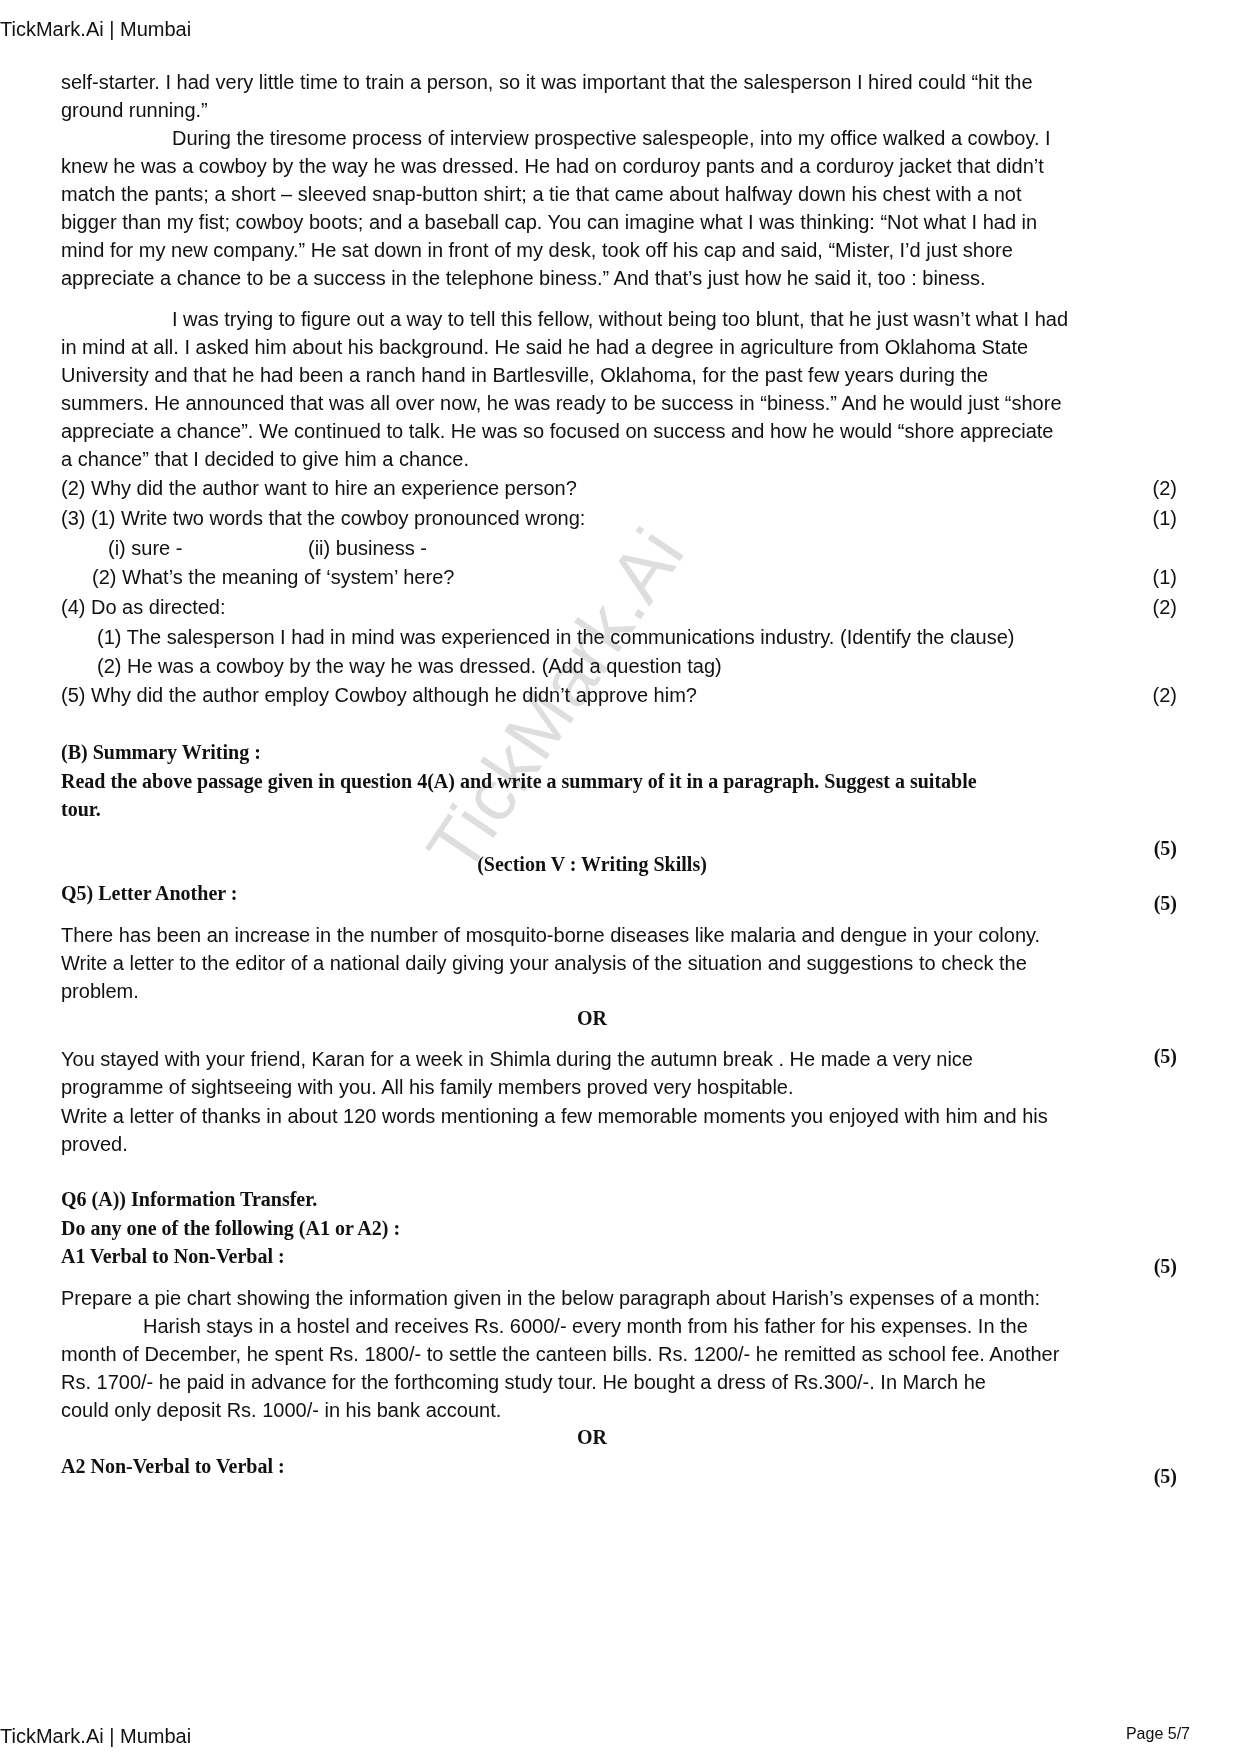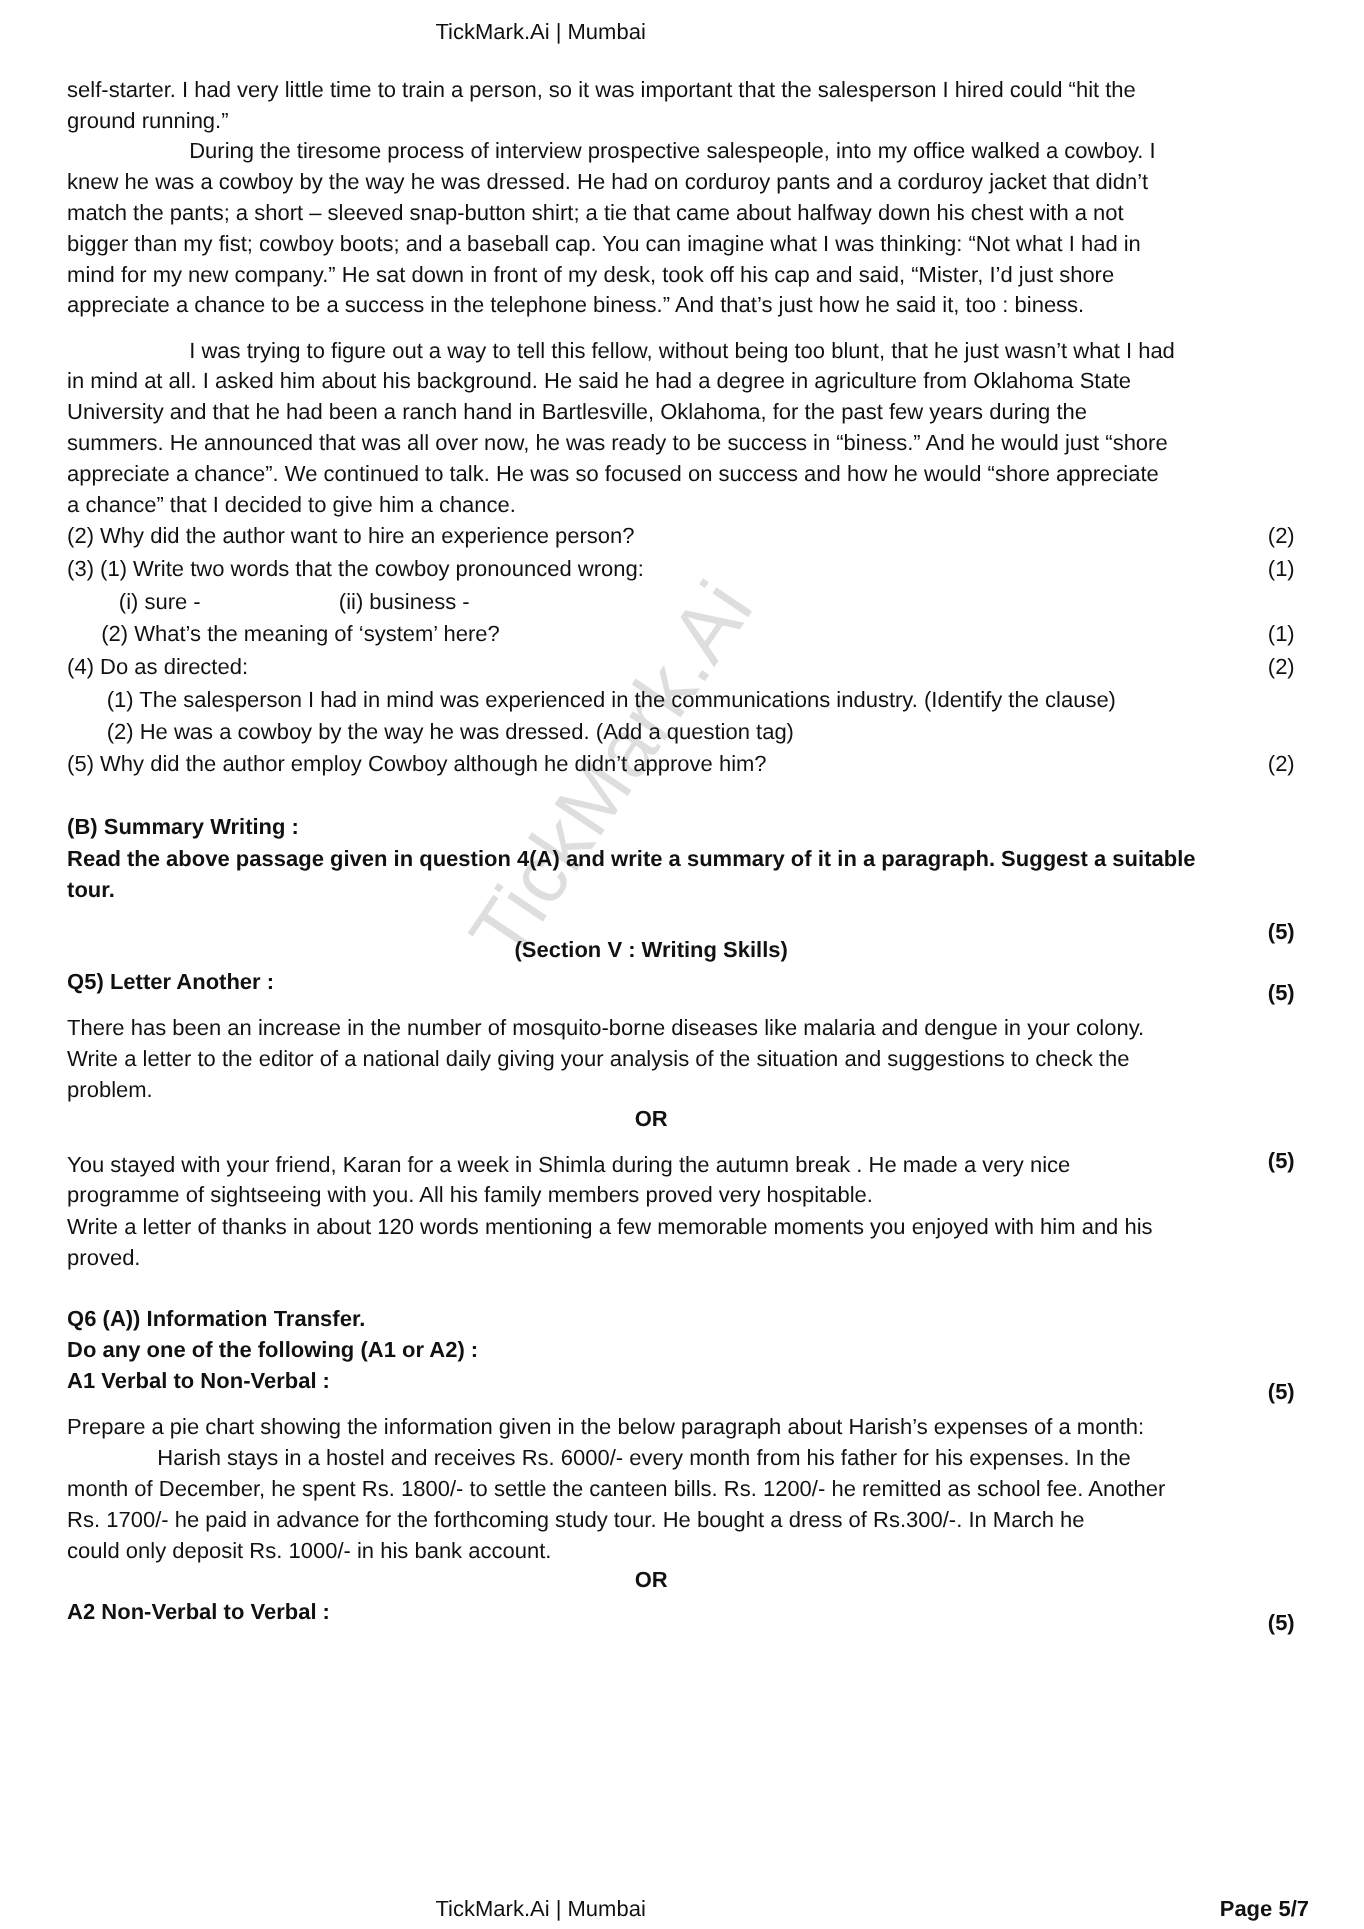--- a/index.html
+++ b/index.html
@@ -2,29 +2,29 @@
 <html><head>
   <meta charset="utf-8">
   <style>
     html, body { margin: 0; padding: 0; background: #ffffff; }
     body {
       width: 1240px; height: 1754px; position: relative; overflow: hidden;
       font-family: "Liberation Sans", "DejaVu Sans", sans-serif;
       color: #111111; font-size: 20px;
     }
     .header, .footer-center {
-      position: absolute; left: 0; width: 983px; text-align: center;
+      position: absolute; left: 0; width: 983px; text-align: left;
       font-size: 20px; color: #111;
     }
     .header { top: 18px; }
     .footer-center { top: 1725px; }
-    .page-num { position: absolute; top: 1725px; right: 50px; font-size: 20px; font-weight: bold; }
+    .page-num { position: absolute; top: 1725px; right: 50px; font-size: 16px; }
     .line { position: absolute; left: 61px; white-space: nowrap; font-size: 20px; line-height: 24px; }
     .indent { left: 172px; }
-    .bold { font-weight: bold; }
+    .bold { font-weight: bold; font-family: Liberation Serif, serif; }
     .marks { position: absolute; right: 63px; font-size: 20px; line-height: 24px; }
     .center { position: absolute; left: 0; width: 1184px; text-align: center; font-size: 20px; line-height: 24px; }
     .watermark {
       position: absolute; left: 410px; top: 840px;
       font-size: 74px; color: rgba(0,0,0,0.13);
       transform: rotate(-56deg); transform-origin: left top;
       white-space: nowrap; letter-spacing: 1px;
       pointer-events: none;
     }
   </style>

